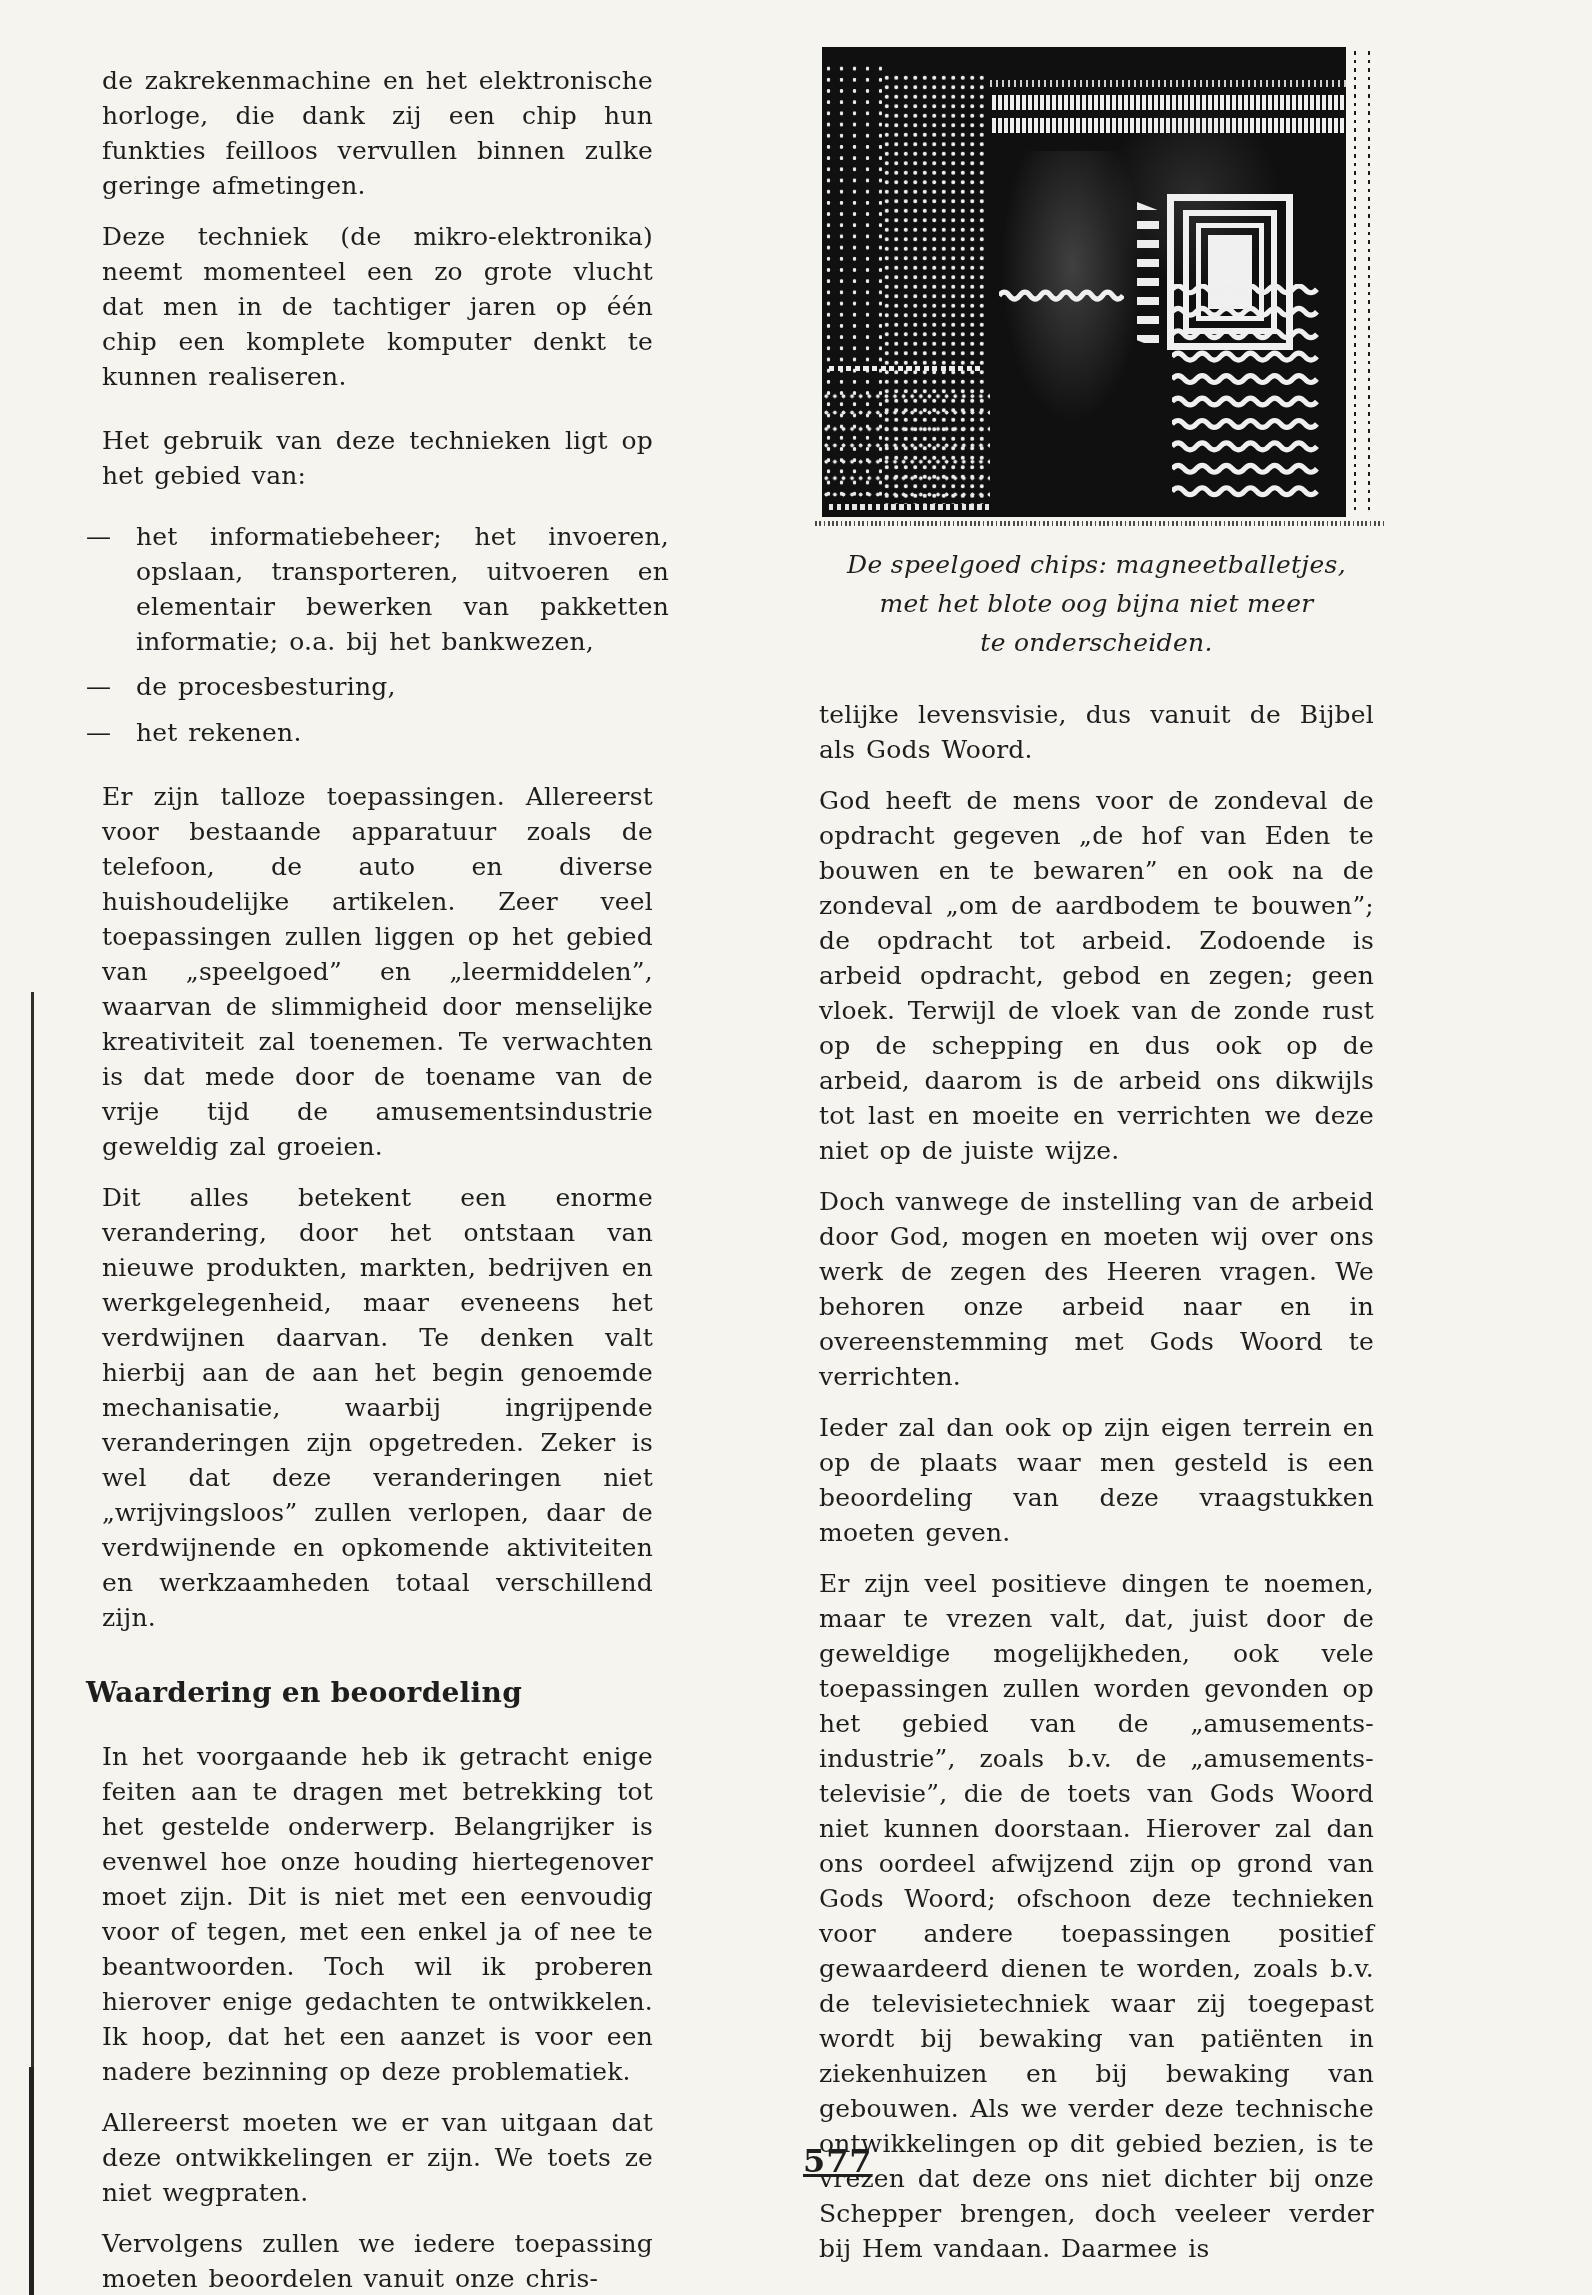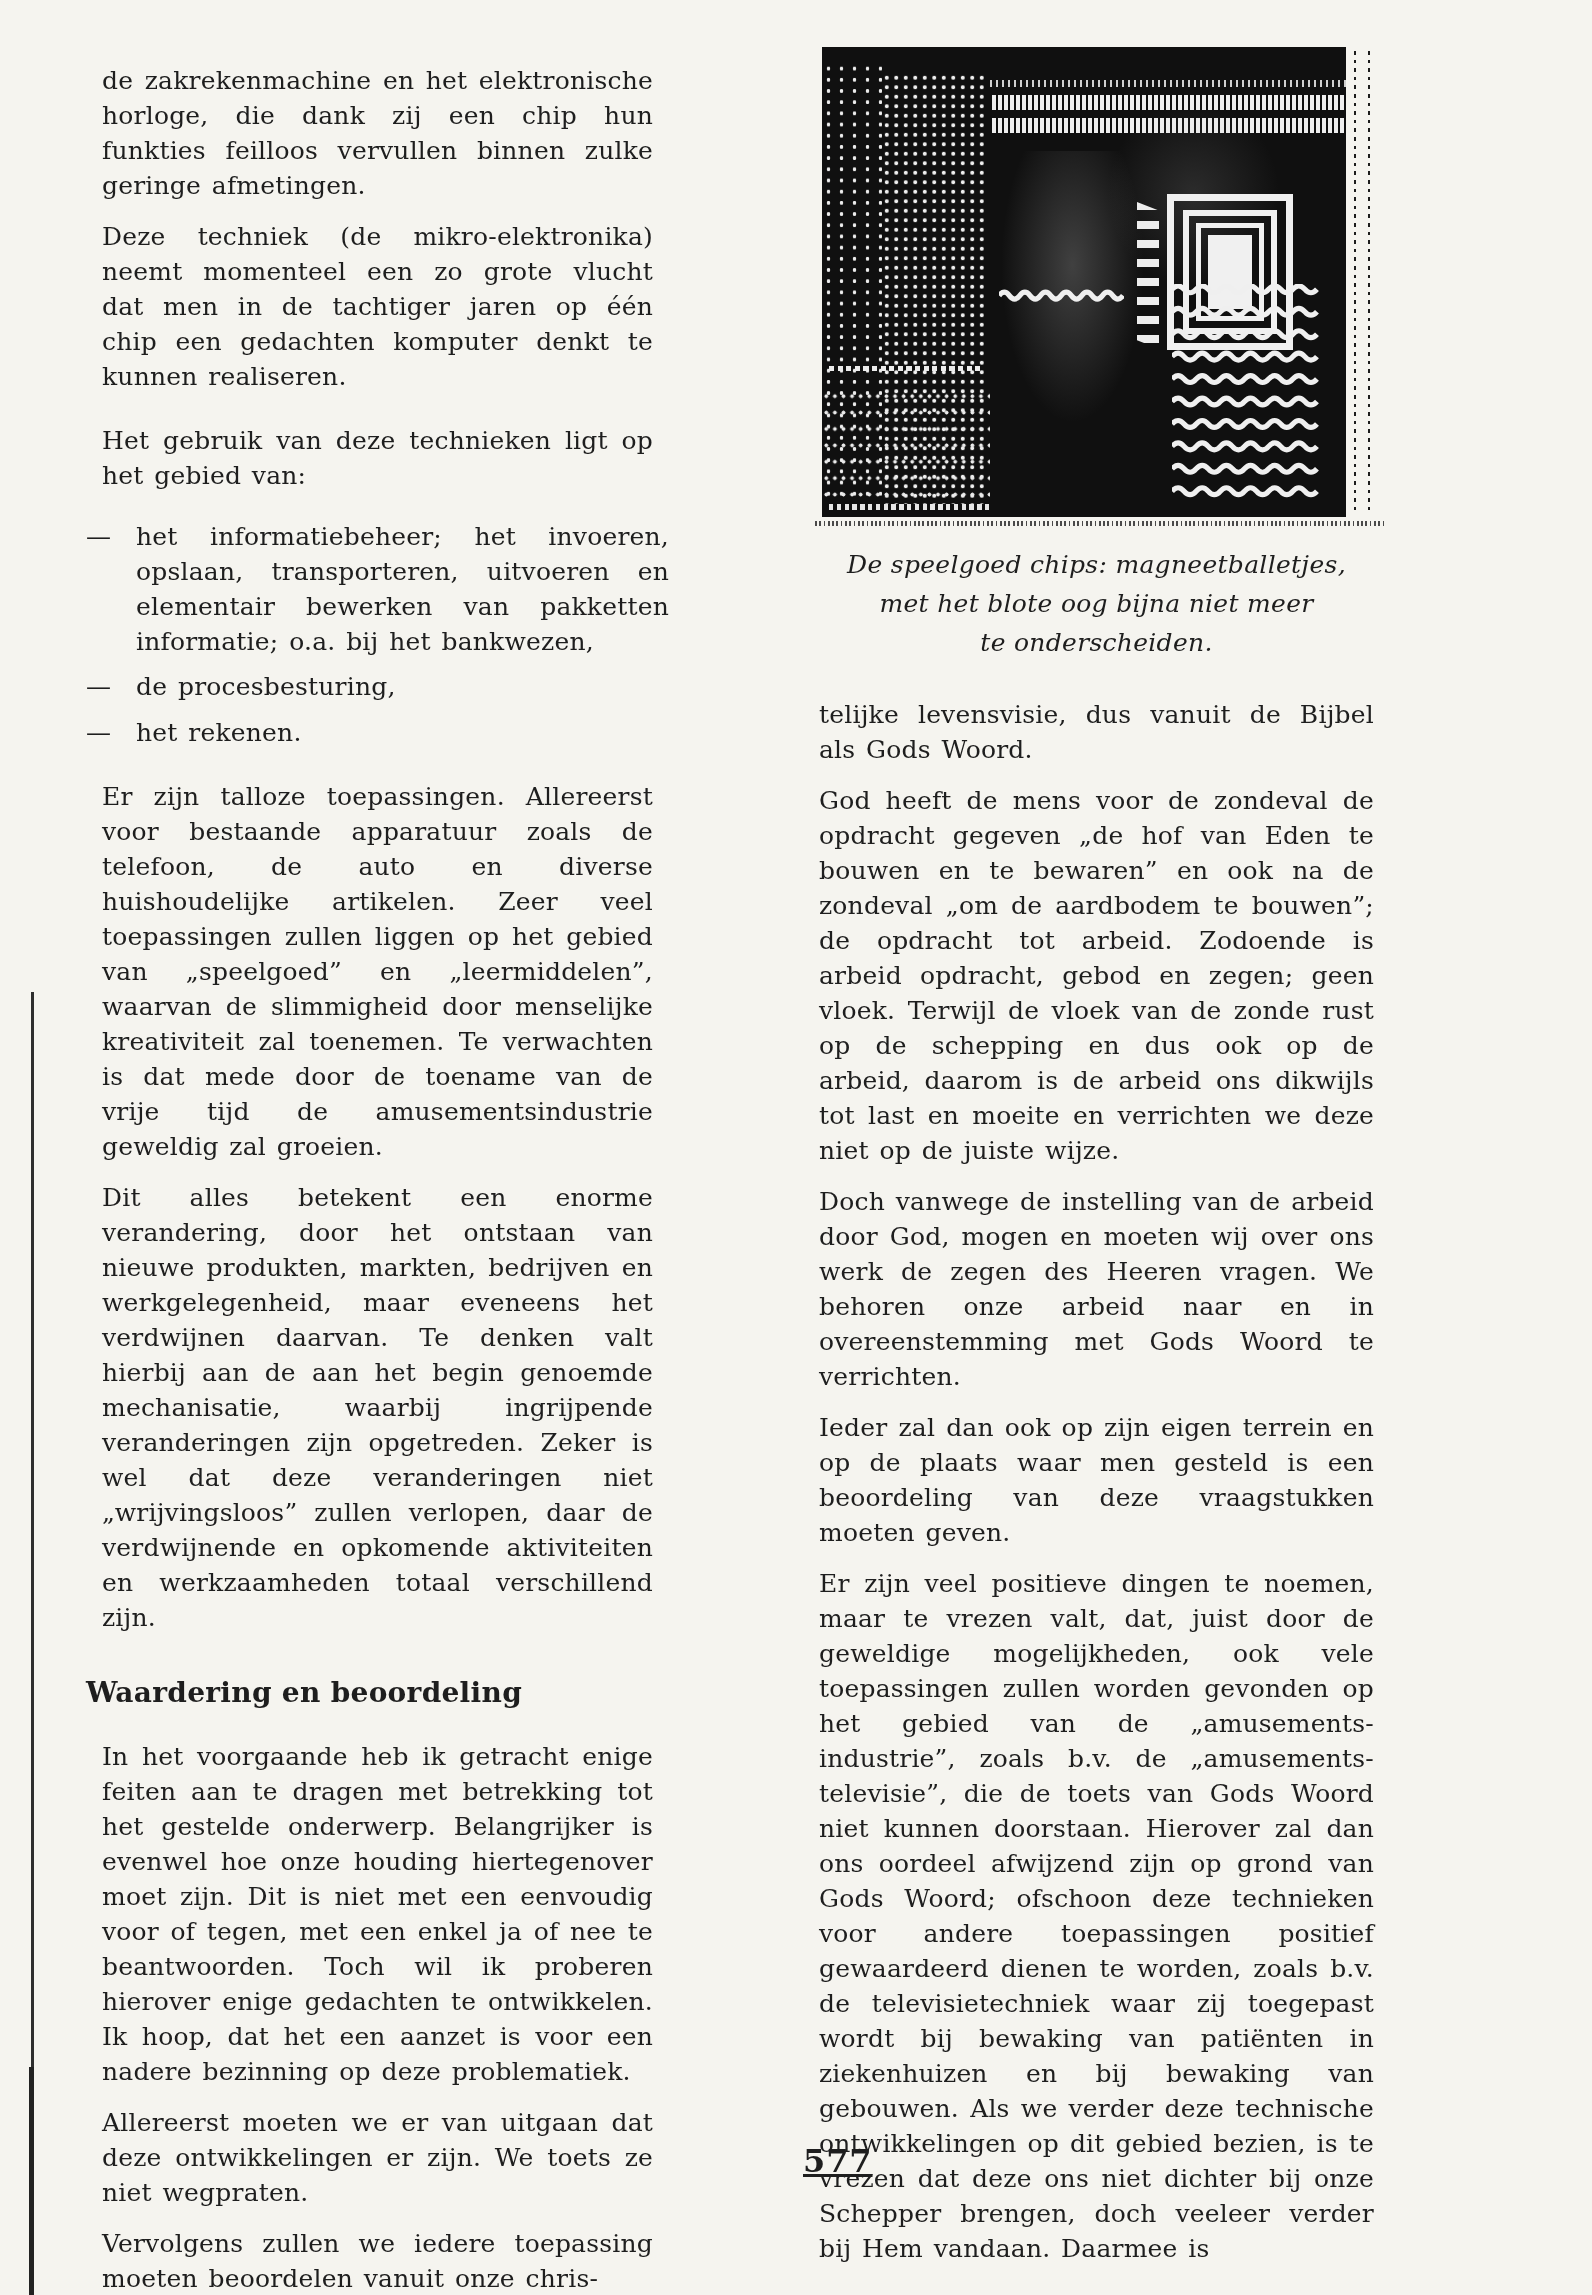--- a/index.html
+++ b/index.html
@@ -67,21 +67,21 @@
 </head>
 <body>
 
 <div>
 
   <div class="artifact-line"></div>
   <div class="artifact-line-thick"></div>
 
   <div class="col" id="left-col">
     <p>de zakrekenmachine en het elektronische horloge, die dank zij een chip hun funkties feilloos vervullen binnen zulke geringe afmetingen.</p>
-    <p>Deze techniek (de mikro-elektronika) neemt momenteel een zo grote vlucht dat men in de tachtiger jaren op één chip een gedachten komputer denkt te kunnen realiseren.</p>
+    <p>Deze techniek (de mikro-elektronika) neemt momenteel een zo grote vlucht dat men in de tachtiger jaren op één chip een komplete komputer denkt te kunnen realiseren.</p>
     <p class="gap-top">Het gebruik van deze technieken ligt op het gebied van:</p>
 
     <ul class="list">
       <li>
         <span class="dash">—</span>
         <span>het informatiebeheer; het invoeren, opslaan, transporteren, uitvoeren en elementair bewerken van pakketten informatie; o.a. bij het bankwezen,</span>
       </li>
       <li>
         <span class="dash">—</span>
         <span>de procesbesturing,</span>

